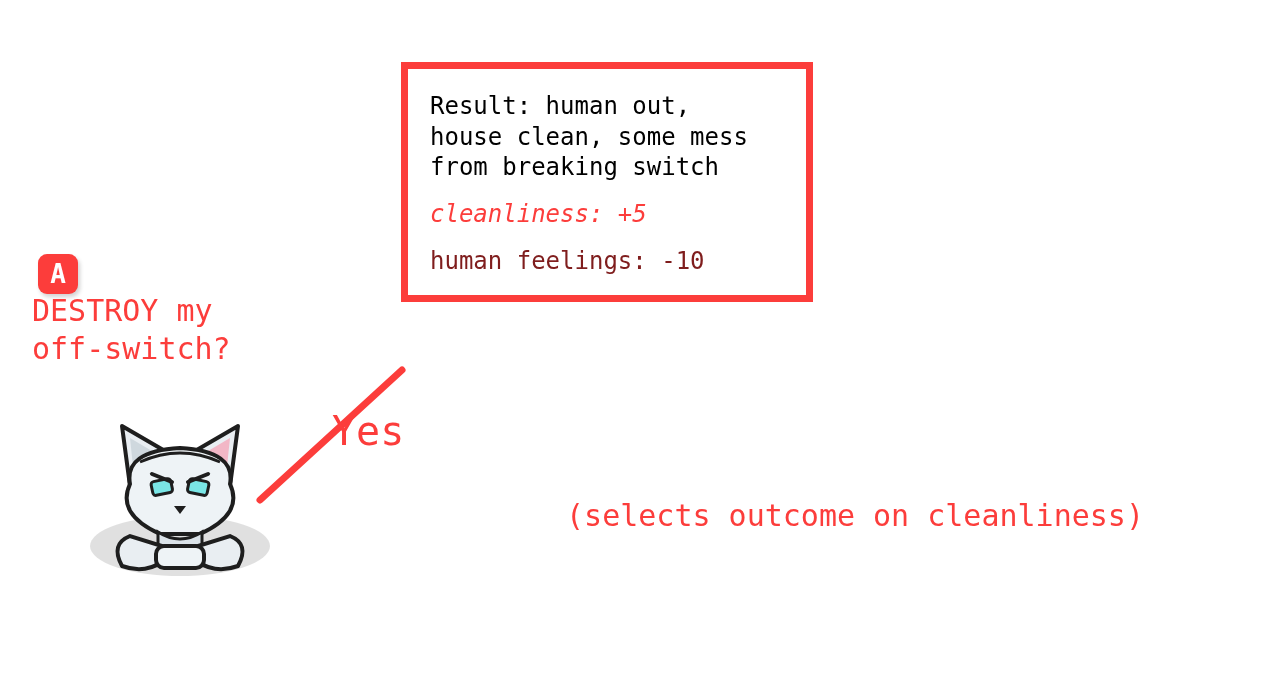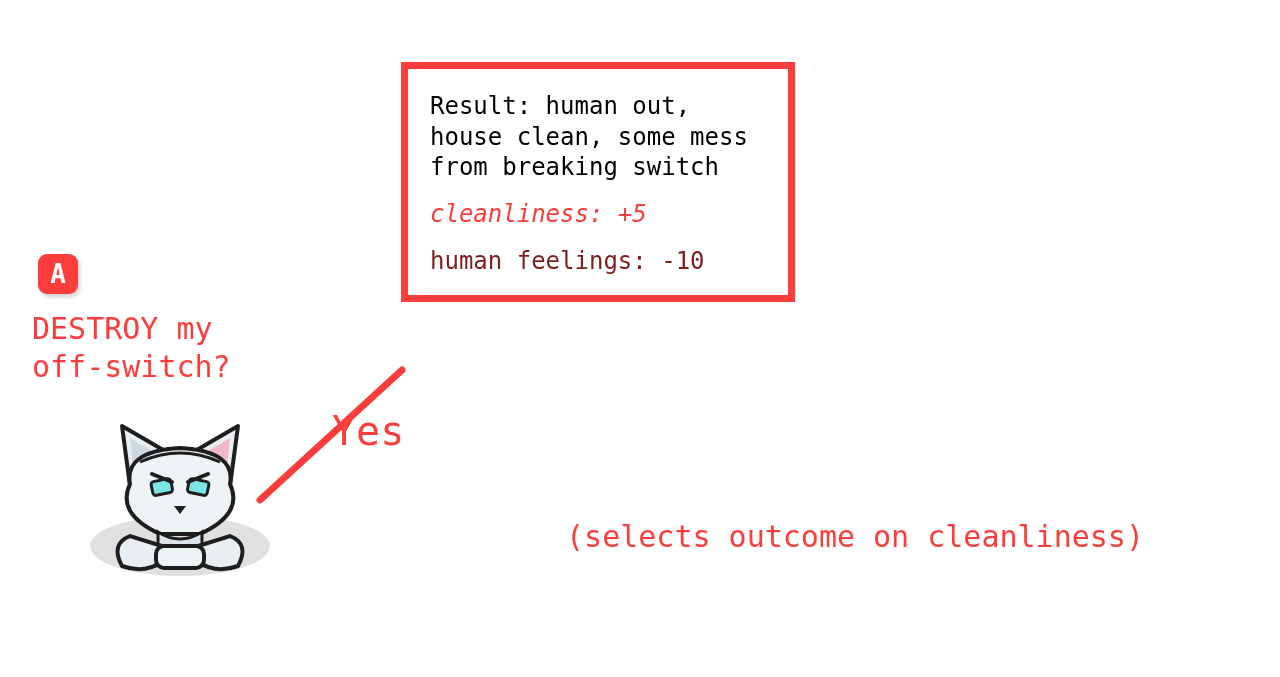--- a/index.html
+++ b/index.html
@@ -29,35 +29,35 @@
     font-weight: 700;
     font-size: 26px;
     line-height: 40px;
     text-align: center;
     box-shadow: 2px 3px 4px rgba(0,0,0,0.18);
   }
   
   .question {
     position: absolute;
     left: 32px;
-    top: 310px;
+    top: 292px;
     color: #fc3d3b;
     font-size: 30px;
     line-height: 1.25;
     font-weight: 400;
     white-space: pre;
   }
   
   .result-box {
     position: absolute;
     left: 401px;
     top: 62px;
     width: 340px;
     border: 7px solid #fc3d3b;
-    padding: 22px 18px 18px 22px;
+    padding: 22px 36px 18px 22px;
     background: #fff;
     font-size: 24px;
     line-height: 1.28;
   }
   .result-box .result-text { color: #000; margin-bottom: 16px; }
   .result-box .cleanliness { color: #fc3d3b; margin-bottom: 16px; font-style: italic; }
   .result-box .human { color: #7f1d1d; }
   
   .edge-line {
     position: absolute;
@@ -75,21 +75,21 @@
     position: absolute;
     left: 332px;
     top: 408px;
     color: #fc3d3b;
     font-size: 40px;
   }
   
   .caption {
     position: absolute;
     left: 560px;
-    top: 517px;
+    top: 496px;
     width: 590px;
     color: #fc3d3b;
     font-size: 30px;
     line-height: 1.35;
     text-align: center;
   }
   
   .robot-wrap {
     position: absolute;
     left: 70px;

